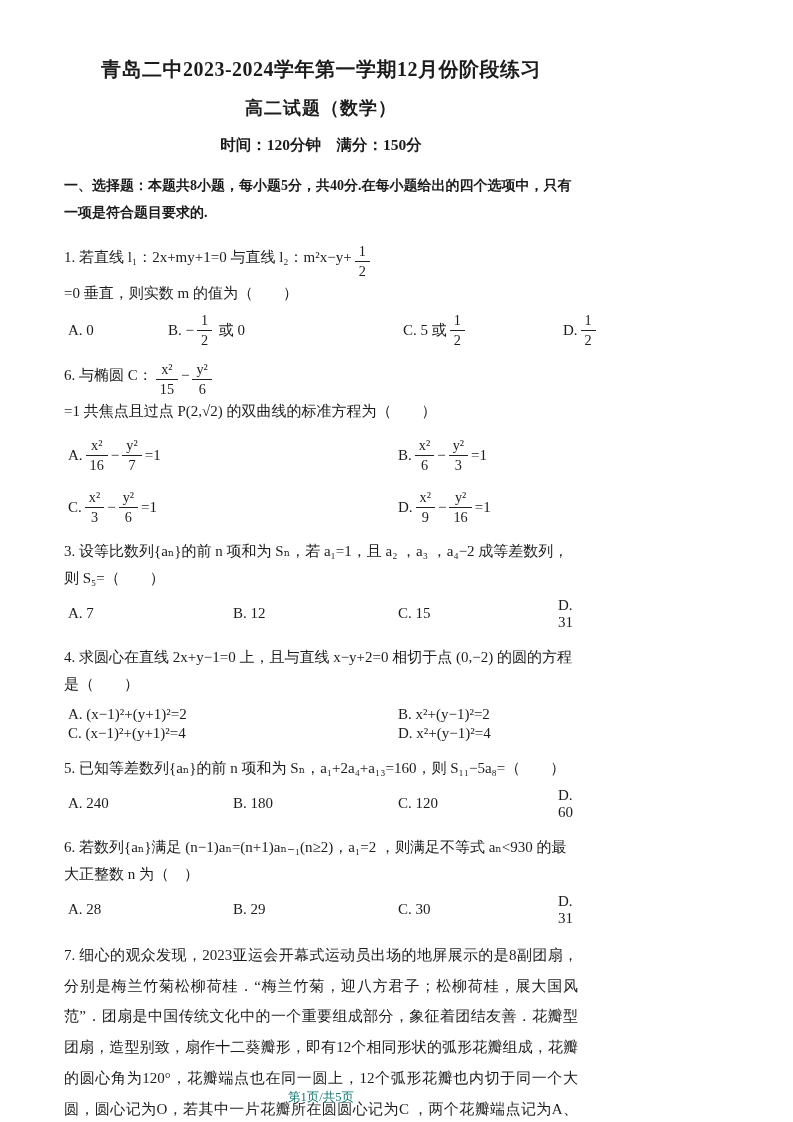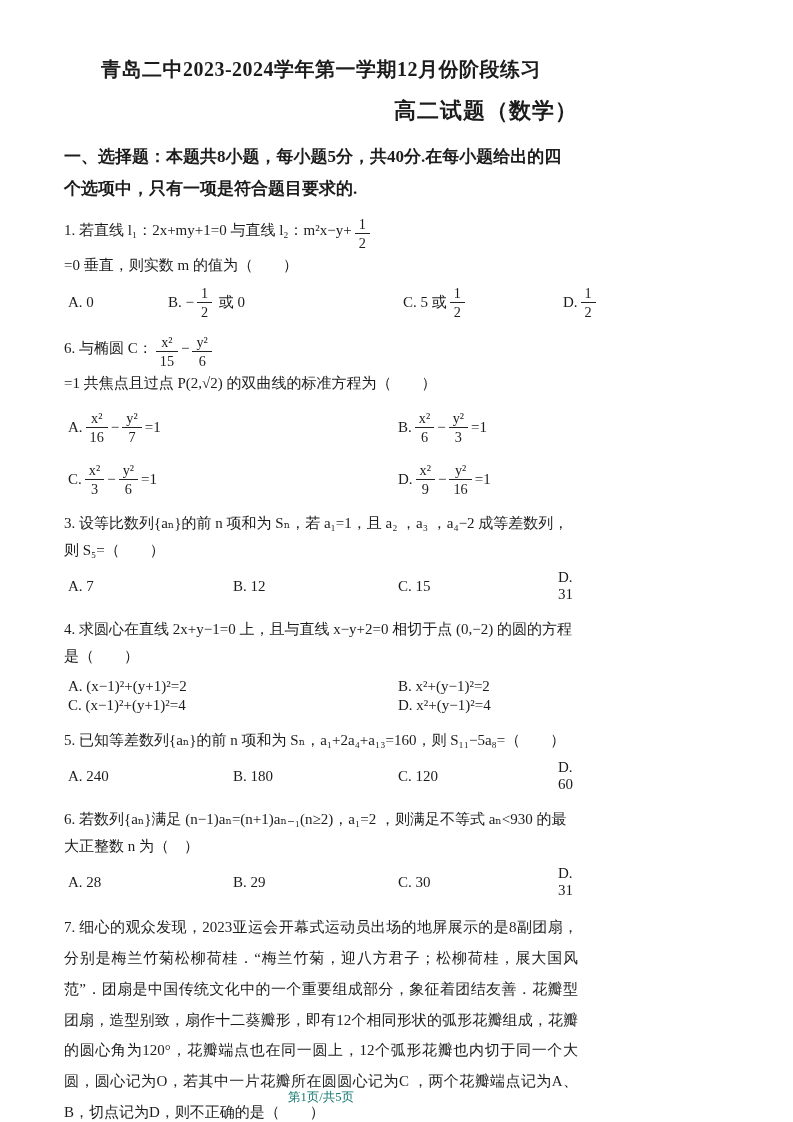--- a/index.html
+++ b/index.html
@@ -16,37 +16,37 @@
     overflow: hidden;
   }
   .title {
     text-align: center;
     font-size: 20px;
     font-weight: bold;
     margin: 0 0 13px 0;
     letter-spacing: 0.5px;
   }
   .subtitle {
-    text-align: right;
-    font-size: 22px;
+    text-align: center;
+    font-size: 18px;
     font-weight: bold;
     margin: 0 0 15px 0;
     letter-spacing: 1px;
   }
   .meta {
     text-align: center;
     font-size: 15.5px;
     font-weight: bold;
     margin: 0 0 17px 0;
   }
   .section-head {
-    font-size: 17px;
+    font-size: 14px;
     font-weight: bold;
     line-height: 1.9;
-    margin: 0 0 10px 0;
+    margin: 0 0 17px 0;
   }
   .question { margin: 0 0 13px 0; }
   .stem {
     line-height: 1.8;
     margin: 0 0 4px 0;
   }
   .stem .t, .opt .t { white-space: pre-wrap; }
   .opts {
     display: grid;
     padding-left: 4px;
@@ -82,20 +82,21 @@
   }
   .q2-stem, .q1-stem { display: flex; flex-wrap: wrap; align-items: flex-start; line-height: 1.9; }
 </style>
 </head>
 <body>
 
 <div class="page">
 
   <div class="title">青岛二中2023-2024学年第一学期12月份阶段练习</div>
   <div class="subtitle">高二试题（数学）</div>
+  <div class="meta">时间：120分钟　满分：150分</div>
 
   <div class="section-head">一、选择题：本题共8小题，每小题5分，共40分.在每小题给出的四个选项中，只有一项是符合题目要求的.</div>
 
   <div class="question">
     <div class="stem q1-stem">
       <span class="t">1. 若直线 l₁：2x+my+1=0 与直线 l₂：m²x−y+</span>
         <span class="frac">
           <span class="num">1</span>
           <span class="den">2</span>
         </span>

